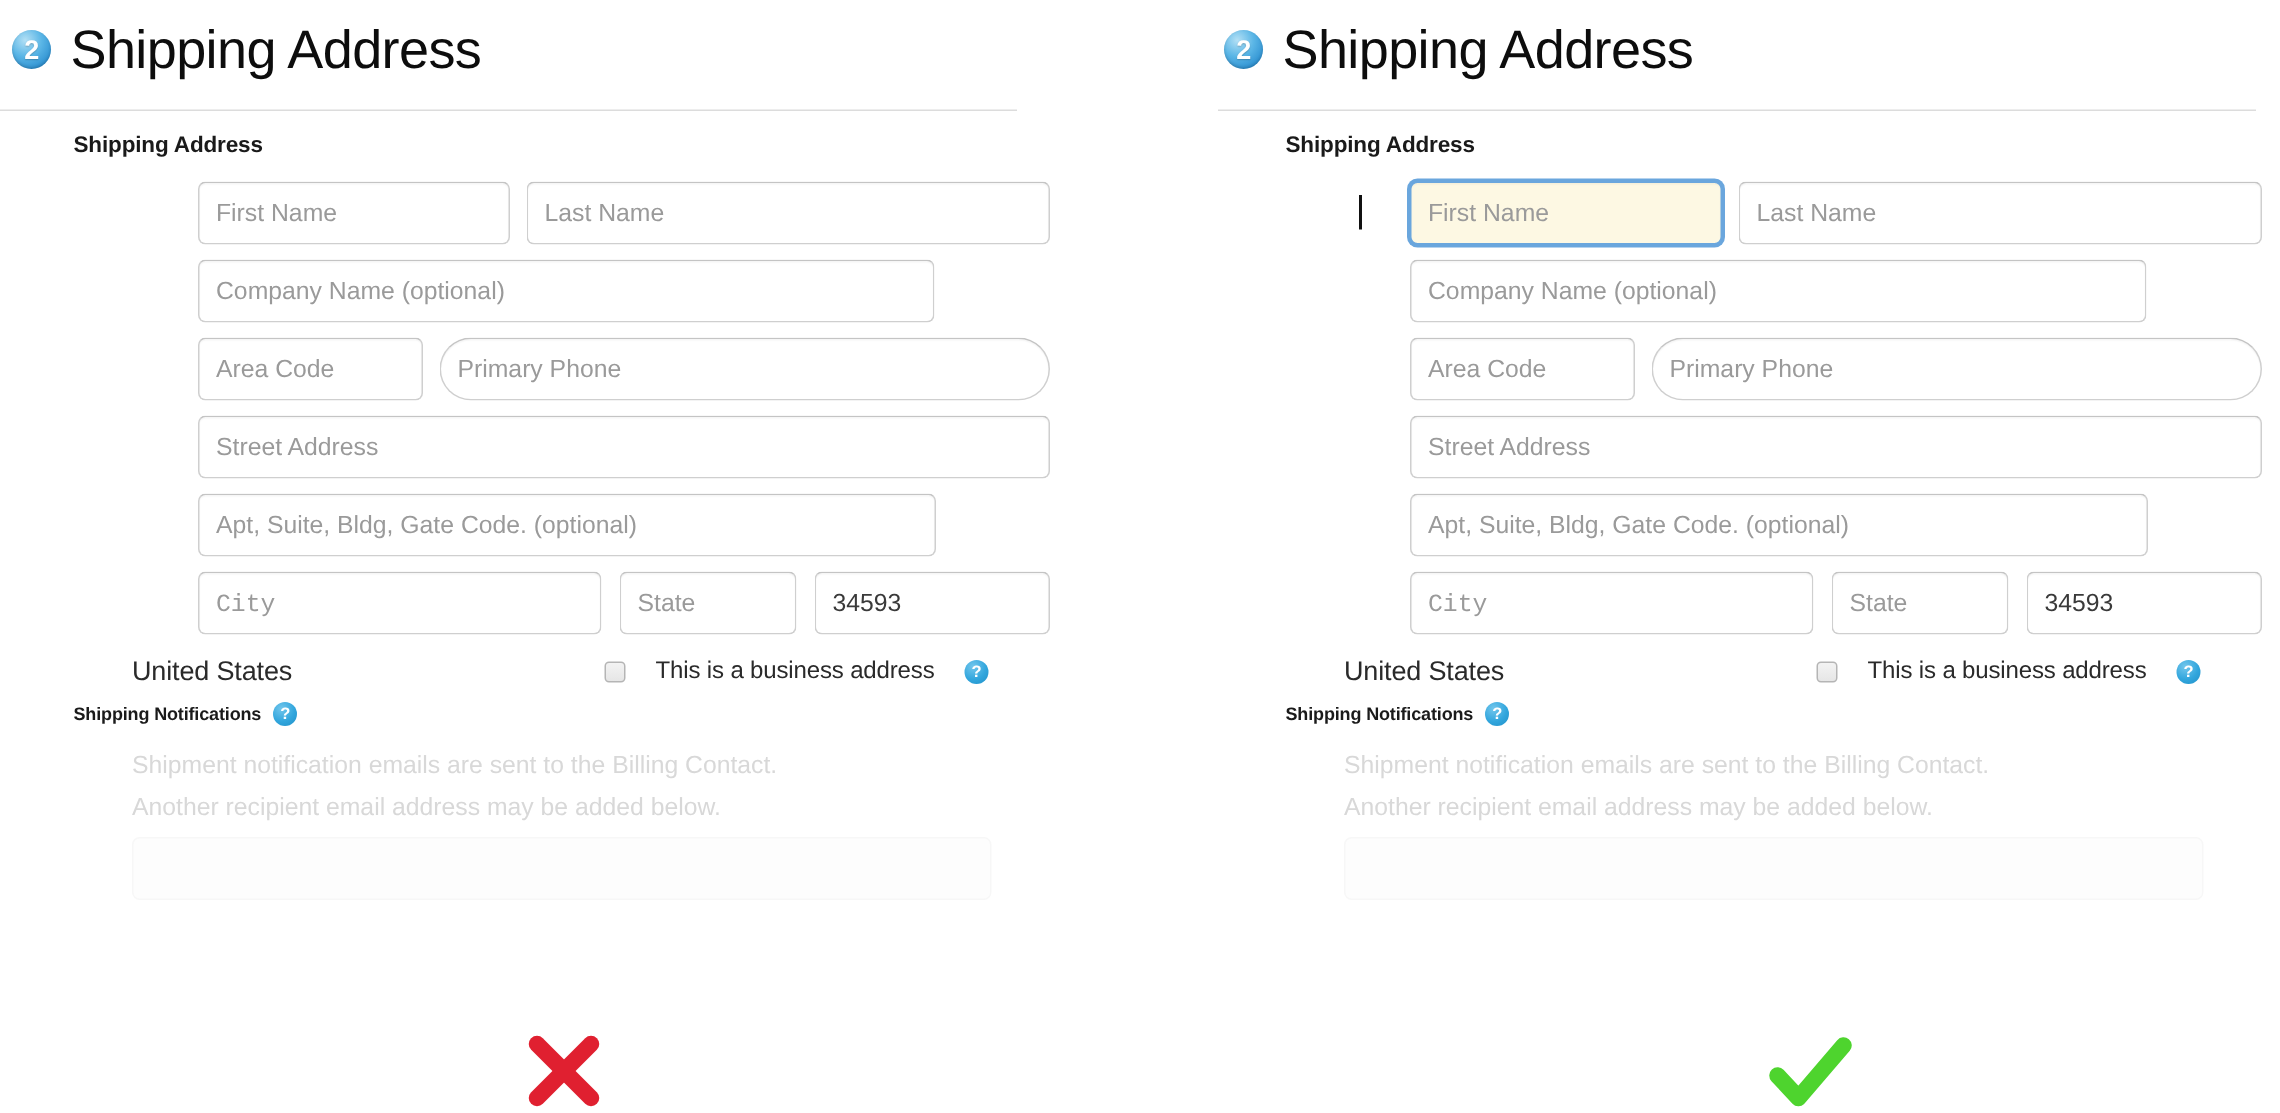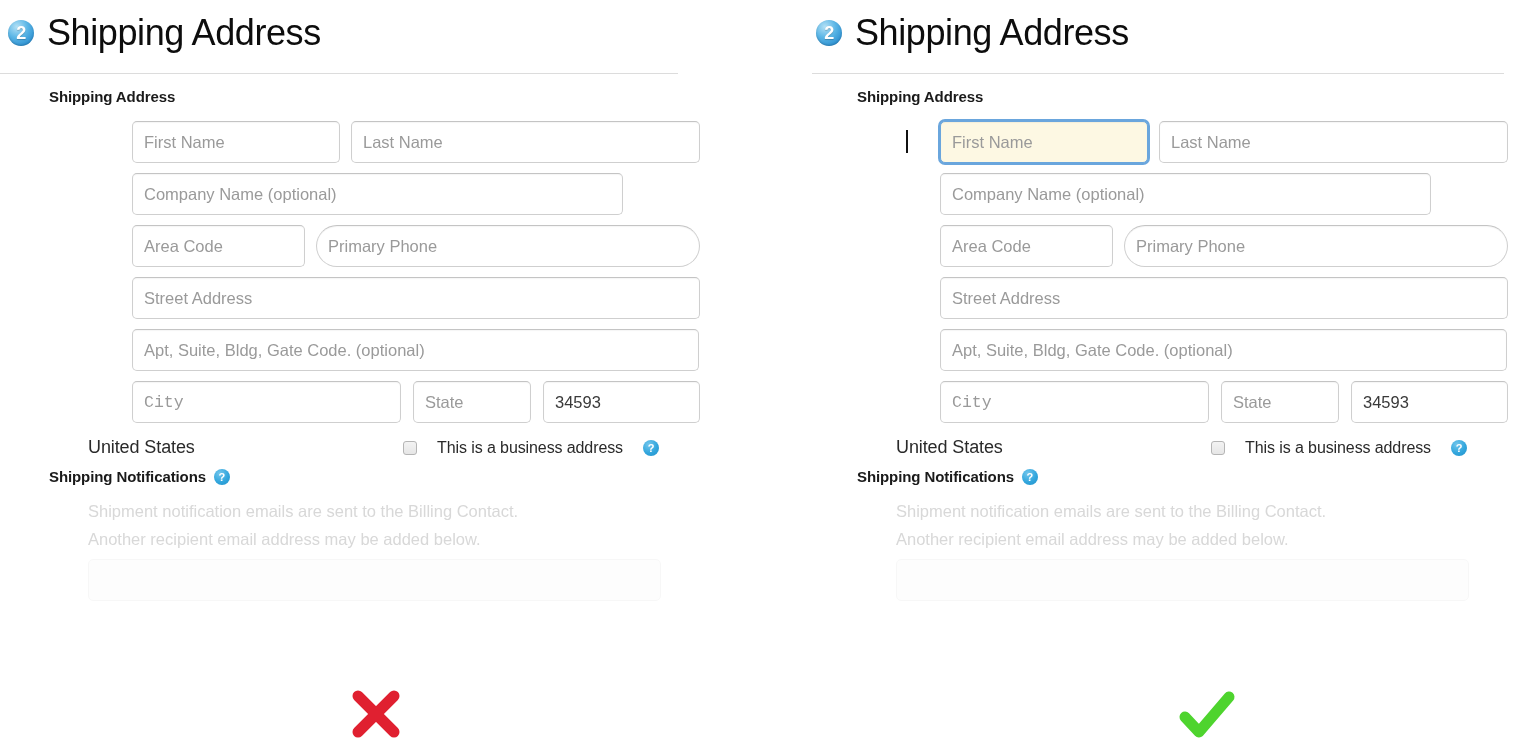--- a/index.html
+++ b/index.html
@@ -117,24 +117,24 @@
     box-shadow: inset 0 1px 1px rgba(0,0,0,0.045);
     outline: none;
     display: block;
     margin-left: 44px;
   }
   .fld::placeholder { color: #9a9a9a; opacity: 1; }
 
   .w-first   { width: 208px; }
   .w-last    { width: 352px; margin-left: 11px; }
   .w-company { width: 491px; }
-  .w-area    { width: 173px; }
+  .w-area    { width: 150px; }
   .w-phone   { width: 410px; margin-left: 11px; border-radius: 21px; }
   .w-street  { width: 571px; }
-  .w-apt     { width: 567px; }
+  .w-apt     { width: 492px; }
   .w-city    { width: 270px; font-family: Liberation Mono, monospace; }
   .w-state   { width: 118px; margin-left: 12px; }
   .w-zip     { width: 157px; margin-left: 12px; }
 
   .row.tight { margin-bottom: 8px; }
 
   
   .fld.focused {
     background: #fdf8e3;
     border-color: #6aa6dd;
@@ -203,21 +203,21 @@
 
   
   .notif-head {
     margin-top: 10px;
     margin-left: 49px;
     display: flex;
     align-items: center;
     gap: 8px;
   }
   .notif-title {
-    font-size: 15px;
+    font-size: 12px;
     font-weight: bold;
     color: #1a1a1a;
     letter-spacing: -0.1px;
   }
 
   .notif-body {
     margin-top: 12px;
     margin-left: 88px;
     font-size: 16.5px;
     line-height: 28px;

